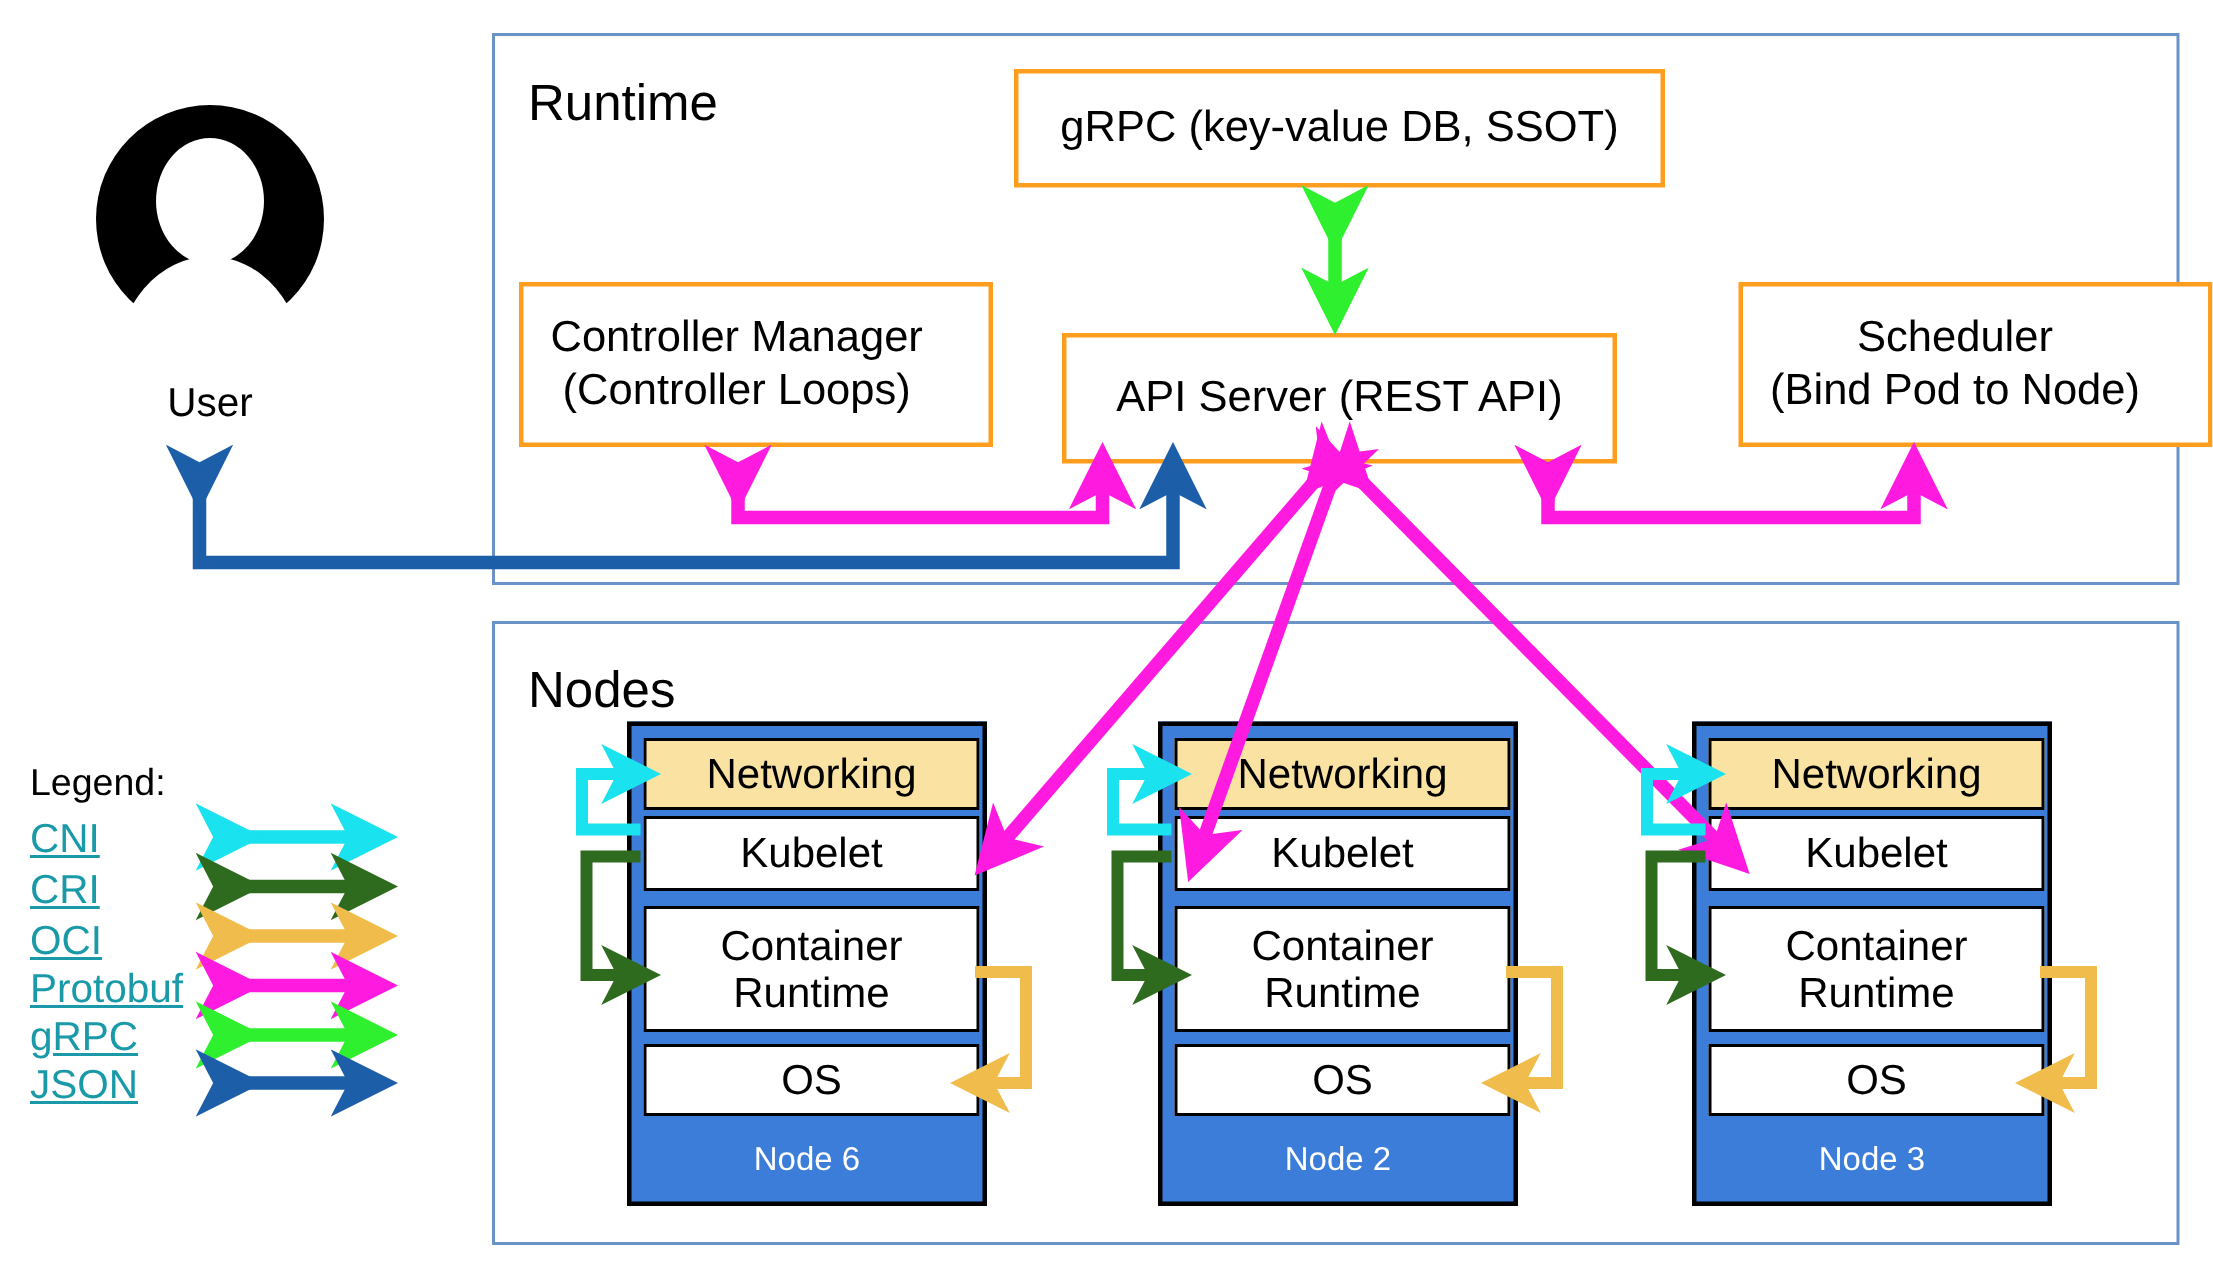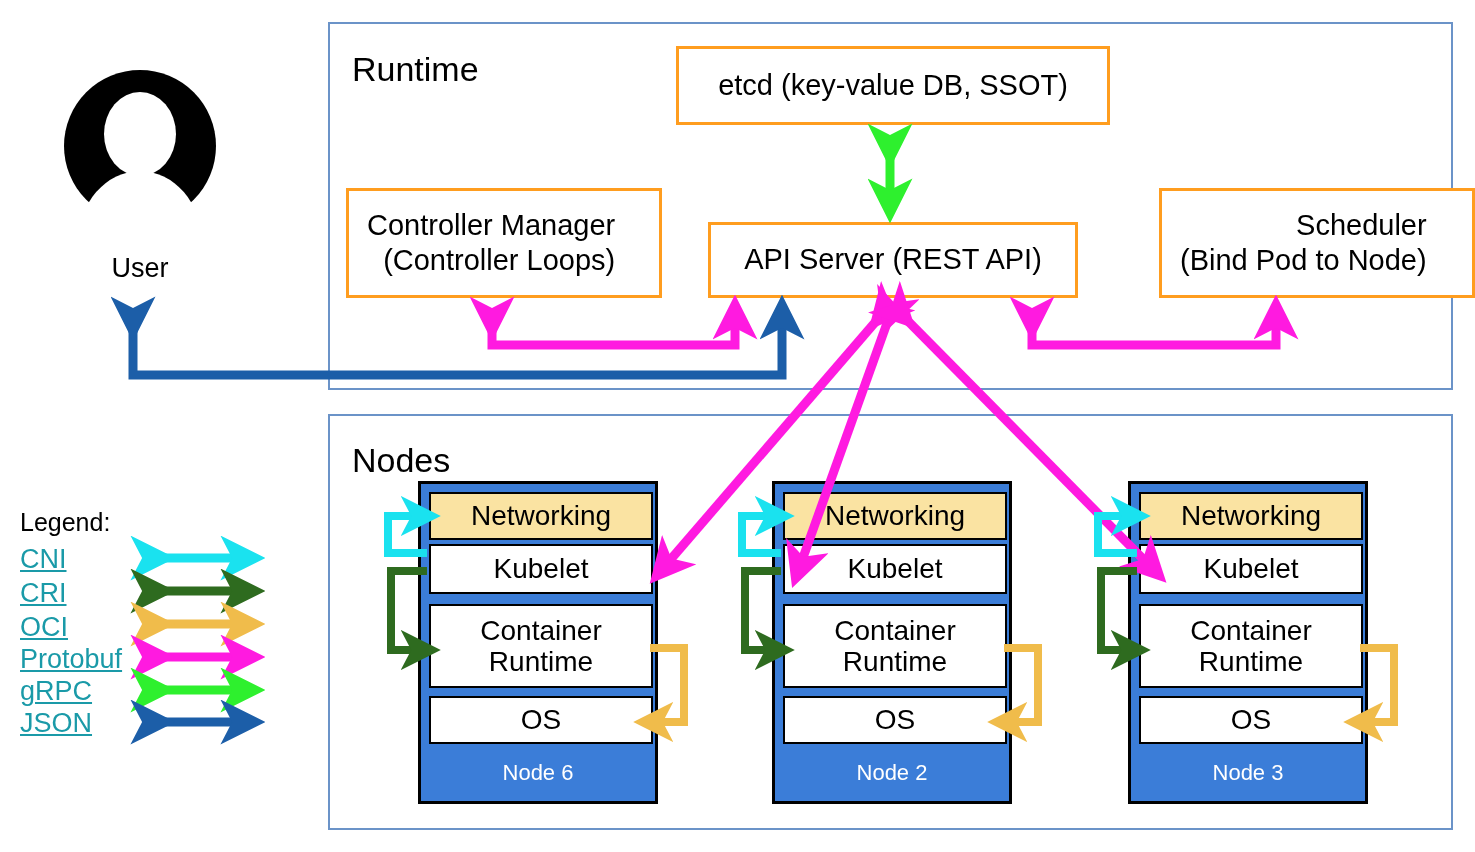--- a/index.html
+++ b/index.html
@@ -40,21 +40,21 @@
     box-sizing: border-box;
     display: flex;
     align-items: center;
     justify-content: center;
     text-align: center;
     font-size: 29px;
     color: #000000;
     line-height: 1.22;
     white-space: pre-line;
   }
-  .ctl-box.left-align { justify-content: flex-start; text-align: right; padding-left: 18px; }
+  .ctl-box.left-align { justify-content: flex-start; text-align: center; padding-left: 18px; }
 
   
   .node {
     position: absolute;
     background: #3b7dd8;
     border: 3px solid #000000;
     box-sizing: border-box;
   }
   .node-layer {
     position: absolute;
@@ -124,26 +124,26 @@
         <ellipse cx="80" cy="175" rx="62" ry="72" fill="#000"></ellipse>
       </mask>
     </defs>
     <circle cx="80" cy="78" r="76" fill="#000000" mask="url(#user-mask)"></circle>
   </svg>
   <div class="user-caption" style="left:60px; top:255px; width:160px;">User</div>
 
   <div class="group-box" style="left:328px; top:22px; width:1125px; height:368px;"></div>
   <div class="group-title" style="left:352px; top:52px;">Runtime</div>
 
-  <div class="ctl-box" style="left:676px; top:46px; width:434px; height:79px;">etcd (key-value DB, SSOT)</div>
+  <div class="ctl-box" style="left:676px; top:46px; width:434px; height:79px;">gRPC (key-value DB, SSOT)</div>
 
   <div class="ctl-box left-align" style="left:346px; top:188px; width:316px; height:110px;">Controller Manager
 (Controller Loops)</div>
 
-  <div class="ctl-box" style="left:708px; top:222px; width:370px; height:76px;">API Server (REST API)</div>
+  <div class="ctl-box" style="left:708px; top:222px; width:370px; height:87px;">API Server (REST API)</div>
 
   <div class="ctl-box left-align" style="left:1126px; top:188px; width:316px; height:110px;margin-left:33px;">Scheduler
 (Bind Pod to Node)</div>
 
   <div class="group-box" style="left:328px; top:414px; width:1125px; height:416px;"></div>
   <div class="group-title" style="left:352px; top:443px;">Nodes</div>
 
   <div class="node" style="left:418px; top:481px; width:240px; height:323px;">
     <div class="node-layer net" style="left:8px; top:8px; width:224px; height:48px;">Networking</div>
     <div class="node-layer" style="left:8px; top:60px; width:224px; height:50px;">Kubelet</div>

